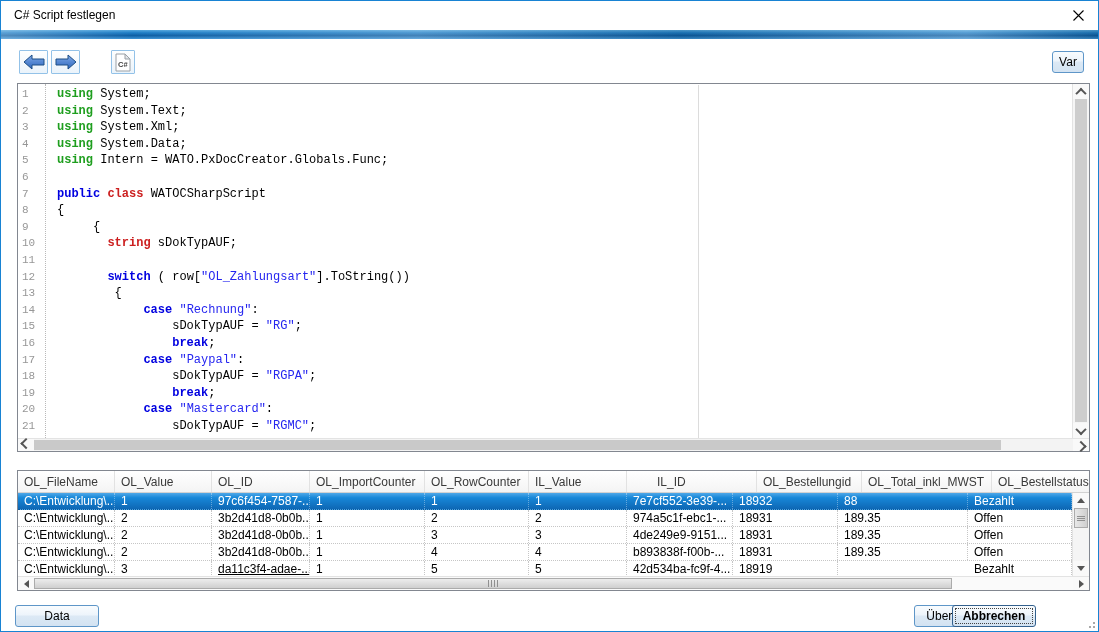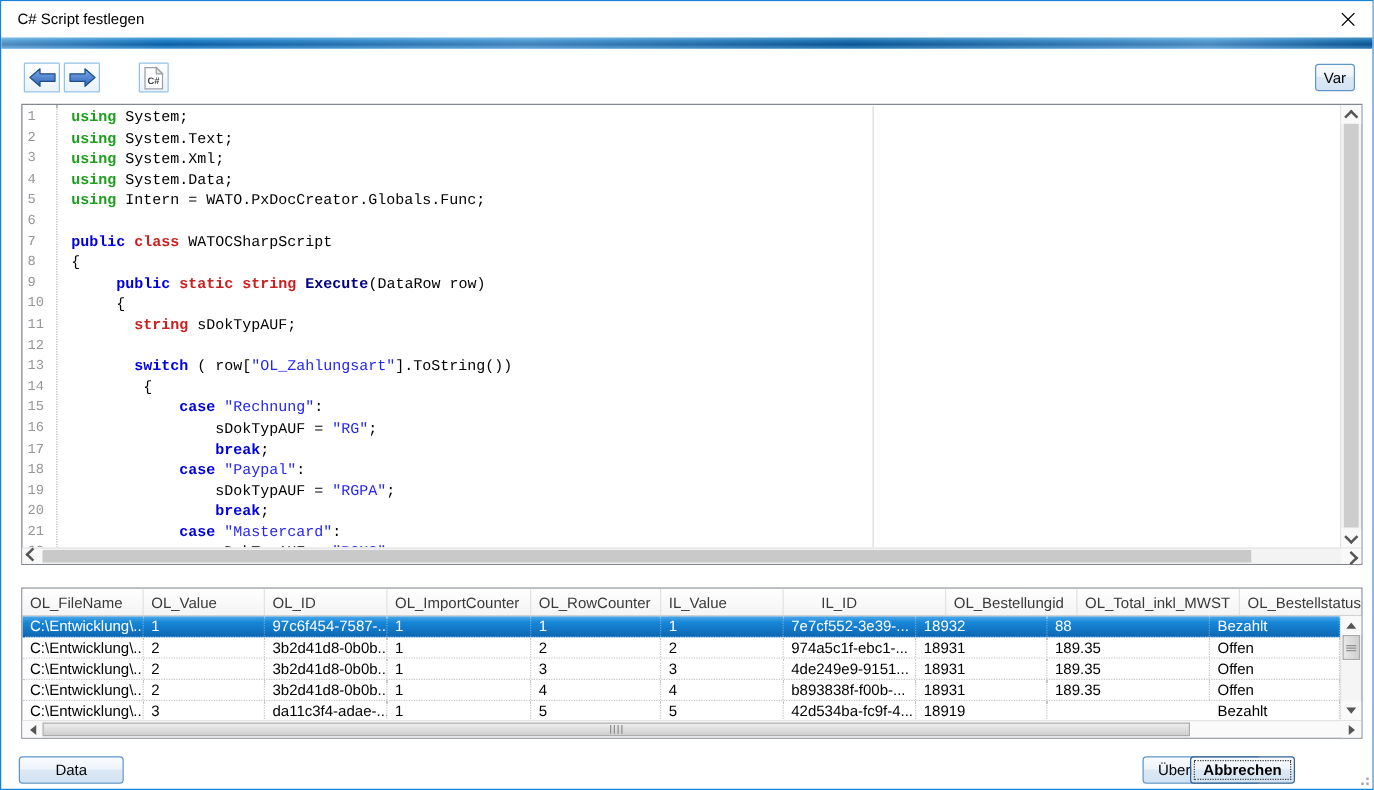--- a/index.html
+++ b/index.html
@@ -173,21 +173,20 @@
         </div>
       <div class="codewrap">
           <div class="cl"><span></span><span class="tk-g">using</span><span class="tk-p"> System;</span></div>
           <div class="cl"><span></span><span class="tk-g">using</span><span class="tk-p"> System.Text;</span></div>
           <div class="cl"><span></span><span class="tk-g">using</span><span class="tk-p"> System.Xml;</span></div>
           <div class="cl"><span></span><span class="tk-g">using</span><span class="tk-p"> System.Data;</span></div>
           <div class="cl"><span></span><span class="tk-g">using</span><span class="tk-p"> Intern = WATO.PxDocCreator.Globals.Func;</span></div>
           <div class="cl"><span></span></div>
           <div class="cl"><span></span><span class="tk-k">public</span><span class="tk-p"> </span><span class="tk-r">class</span><span class="tk-p"> WATOCSharpScript</span></div>
           <div class="cl"><span></span><span class="tk-p">{</span></div>
-          <div class="cl"><span>     </span><span class="tk-k">public</span><span class="tk-p"> </span><span class="tk-r">static</span><span class="tk-p"> </span><span class="tk-r">string</span><span class="tk-p"> </span><span class="tk-m">Execute</span><span class="tk-p">(DataRow row)</span></div>
           <div class="cl"><span>     </span><span class="tk-p">{</span></div>
           <div class="cl"><span>       </span><span class="tk-r">string</span><span class="tk-p"> sDokTypAUF;</span></div>
           <div class="cl"><span></span></div>
           <div class="cl"><span>       </span><span class="tk-k">switch</span><span class="tk-p"> ( row[</span><span class="tk-s">"OL_Zahlungsart"</span><span class="tk-p">].ToString())</span></div>
           <div class="cl"><span>        </span><span class="tk-p">{</span></div>
           <div class="cl"><span>            </span><span class="tk-k">case</span><span class="tk-p"> </span><span class="tk-s">"Rechnung"</span><span class="tk-p">:</span></div>
           <div class="cl"><span>                </span><span class="tk-p">sDokTypAUF = </span><span class="tk-s">"RG"</span><span class="tk-p">;</span></div>
           <div class="cl"><span>                </span><span class="tk-k">break</span><span class="tk-p">;</span></div>
           <div class="cl"><span>            </span><span class="tk-k">case</span><span class="tk-p"> </span><span class="tk-s">"Paypal"</span><span class="tk-p">:</span></div>
           <div class="cl"><span>                </span><span class="tk-p">sDokTypAUF = </span><span class="tk-s">"RGPA"</span><span class="tk-p">;</span></div>
@@ -275,21 +274,21 @@
           <div class="gc" style="width: 104px;">4</div>
           <div class="gc" style="width: 98px;">4</div>
           <div class="gc" style="width: 106px;">b893838f-f00b-...</div>
           <div class="gc" style="width: 105px;">18931</div>
           <div class="gc" style="width: 130px;">189.35</div>
           <div class="gc" style="width: 104px;">Offen</div>
         </div>
         <div class="gr">
           <div class="gc" style="width: 97px;">C:\Entwicklung\...</div>
           <div class="gc" style="width: 97px;">3</div>
-          <div class="gc" style="width: 98px;">da11c3f4-adae-...</div>
+          <div class="gc" style="width: 98px; text-decoration: underline;">da11c3f4-adae-...</div>
           <div class="gc" style="width: 115px;">1</div>
           <div class="gc" style="width: 104px;">5</div>
           <div class="gc" style="width: 98px;">5</div>
           <div class="gc" style="width: 106px;">42d534ba-fc9f-4...</div>
           <div class="gc" style="width: 105px;">18919</div>
           <div class="gc" style="width: 130px; margin-top: 28px;">84.05</div>
           <div class="gc" style="width: 104px;">Bezahlt</div>
         </div>
       </div>
     <div class="g-vsb">

